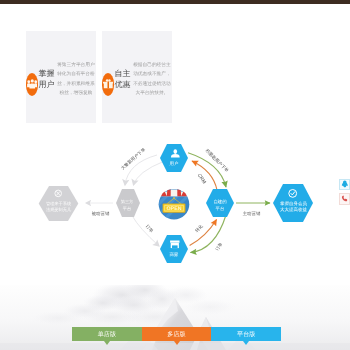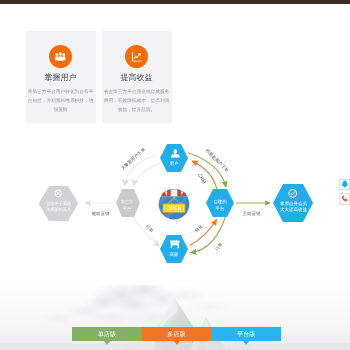--- a/index.html
+++ b/index.html
@@ -1,21 +1,21 @@
 <!DOCTYPE html>
 <html><head>
 <meta charset="utf-8">
 <style>
   * { box-sizing: border-box; margin:0; padding:0; }
   html,body { width:350px; height:350px; overflow:hidden; }
   body { font-family: "Liberation Sans", sans-serif; background:#fff; position:relative; -webkit-font-smoothing:antialiased; text-rendering:geometricPrecision; }
   svg text { -webkit-font-smoothing:antialiased; }
   .topbar { position:absolute; left:0; top:0; width:350px; height:4px; background:#3d2c21; }
   .cards { position:absolute; left:25.5px; top:31px; width:299px; height:92px; display:flex; gap:6px; }
-  .card { width:70px; height:92px; background:#f3f3f6; display:flex; flex-direction:column; align-items:center; }
+  .card { width:70px; height:92px; background:#f3f3f6; display:flex; align-items:center; }
   .circ { width:23px; height:23px; border-radius:50%; background:#f26c0d; margin-top:14px; display:flex; align-items:center; justify-content:center; }
   .ct { font-size:8px; color:#484848; margin-top:5px; letter-spacing:0;}
   .cd { font-size:4.7px; color:#9a9a9a; text-align:center; margin-top:3px; line-height:1.95; width:70px; }
   #diagram { position:absolute; left:0; top:128px; width:350px; height:160px; }
   .hero { position:absolute; left:0; top:285px; width:350px; height:65px; overflow:hidden; }
   .tabs { position:absolute; left:72px; top:327px; width:209px; height:14px; display:flex; }
   .tab { flex:1; display:flex; align-items:center; justify-content:center; font-size:6.1px; color:#fff; position:relative; }
   .tab:after { content:''; position:absolute; left:50%; margin-left:-3px; bottom:-4px; width:0;height:0; border-left:3px solid transparent; border-right:3px solid transparent; }
   .t1{background:#84b063;} .t1:after{border-top:4px solid #84b063;}
   .t2{background:#f07524;} .t2:after{border-top:4px solid #f07524;}
@@ -40,28 +40,30 @@
        <path fill="#fff6ec" d="M20.4 24v-8c0-2.2 2.1-3.6 4.8-3.6S30 13.8 30 16V24z"></path>
        <circle cx="15" cy="5.5" r="4.6" fill="#fff6ec"></circle>
        <path fill="#fff6ec" d="M6.8 28v-10.5c0-2.6 3.4-4.4 8.2-4.4s8.2 1.8 8.2 4.4V28z"></path>
      </svg>
    </div>
    <div class="ct">掌握用户</div>
    <div class="cd">将第三方平台用户转化为自有平台粉丝，并积累和维系粉丝，增强复购</div>
  </div>
  <div class="card">
    <div class="circ">
-     <svg width="11" height="11" viewBox="0 0 24 24">
-       <path fill="#fff3e3" d="M2 2 h2 v19 h19 v2 H2z"></path>
-       <path fill="none" stroke="#fff3e3" stroke-width="2.2" stroke-linejoin="miter" d="M6 18 L10 11 L13.2 14.5 L19 6.5"></path>
-       <path fill="#fff3e3" d="M14.6 5 H21 V11.6z"></path>
+     <svg width="10.5" height="9.8" viewBox="0 0 26 24">
+       <path fill="#fff3e3" d="M2 9 h22 v13 a1 1 0 0 1 -1 1 H3 a1 1 0 0 1 -1 -1z"></path>
+       <path fill="#fff3e3" d="M1 6.5 h24 a1 1 0 0 1 1 1 V11 H0 V7.5 a1 1 0 0 1 1 -1z"></path>
+       <path fill="#fff3e3" d="M10.5 0.5 q-3.5 0 -3.5 3.2 Q7 6.8 11.5 7 h1.5 V3.6 Q13 0.5 10.5 0.5z"></path>
+       <path fill="#fff3e3" d="M15.5 0.5 q3.5 0 3.5 3.2 Q19 6.8 14.5 7 H13 V3.6 Q13 0.5 15.5 0.5z"></path>
+       <rect x="11.1" y="6" width="3.8" height="17" fill="#ea6c0c"></rect>
      </svg>
    </div>
-   <div class="ct">提高收益</div>
-   <div class="cd">省去第三方平台佣金或提成服务费用，有效降低成本，提高利润收益，提升品牌。</div>
+   <div class="ct">自主优惠</div>
+   <div class="cd">根据自己的经营主动优惠或不推广，不必通过促销活动大平台的扶持。</div>
  </div>
 </div>
 
 <svg id="diagram" viewBox="0 0 350 160">
   <defs>
     <marker id="agr" viewBox="0 0 12 12" refX="10" refY="6" markerWidth="7" markerHeight="7" orient="auto-start-reverse">
         <path d="M1 1.2 L11 6 L1 10.8 L2.4 6 z" fill="#7aad4c"></path>
       </marker>
     <marker id="aor" viewBox="0 0 12 12" refX="10" refY="6" markerWidth="7" markerHeight="7" orient="auto-start-reverse">
         <path d="M1 1.2 L11 6 L1 10.8 L2.4 6 z" fill="#ef7724"></path>

